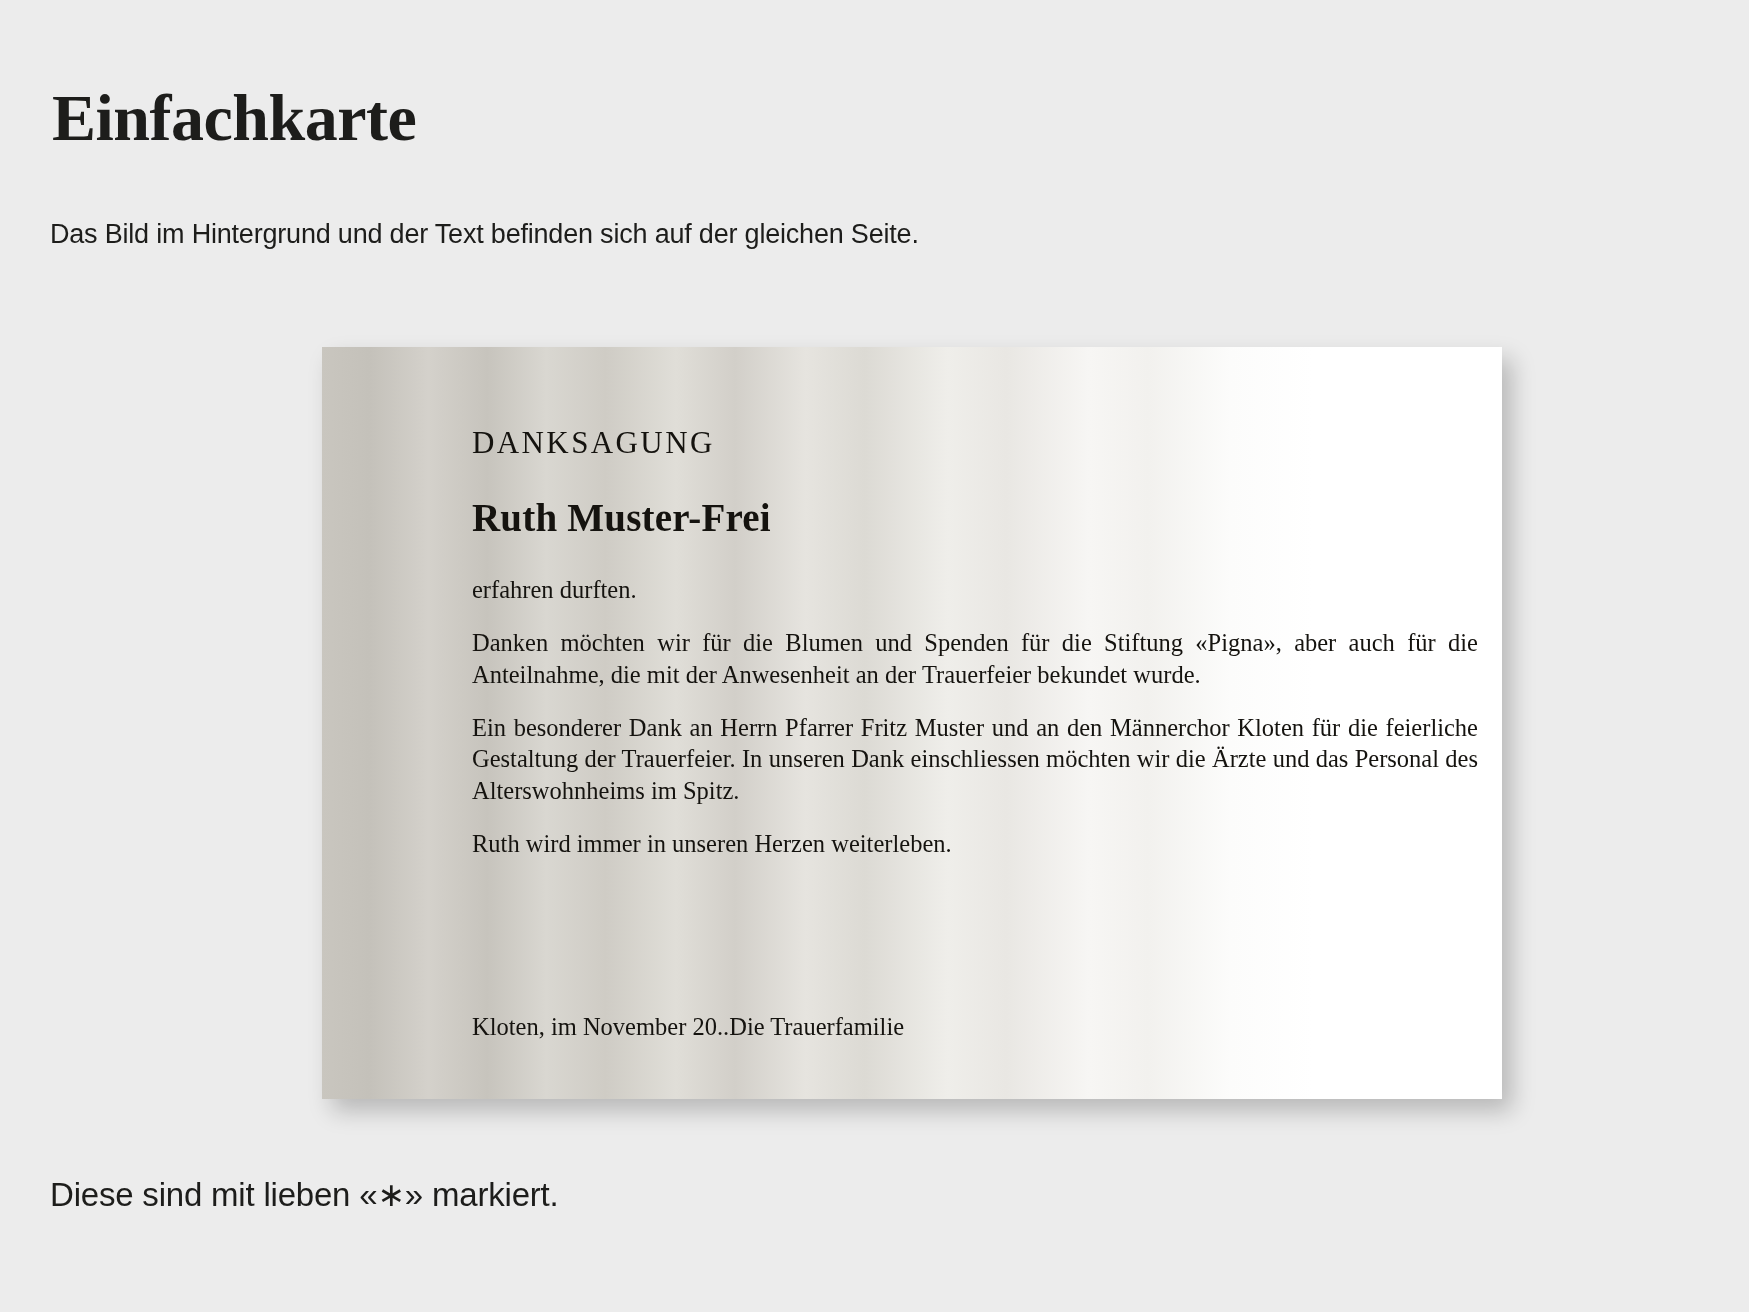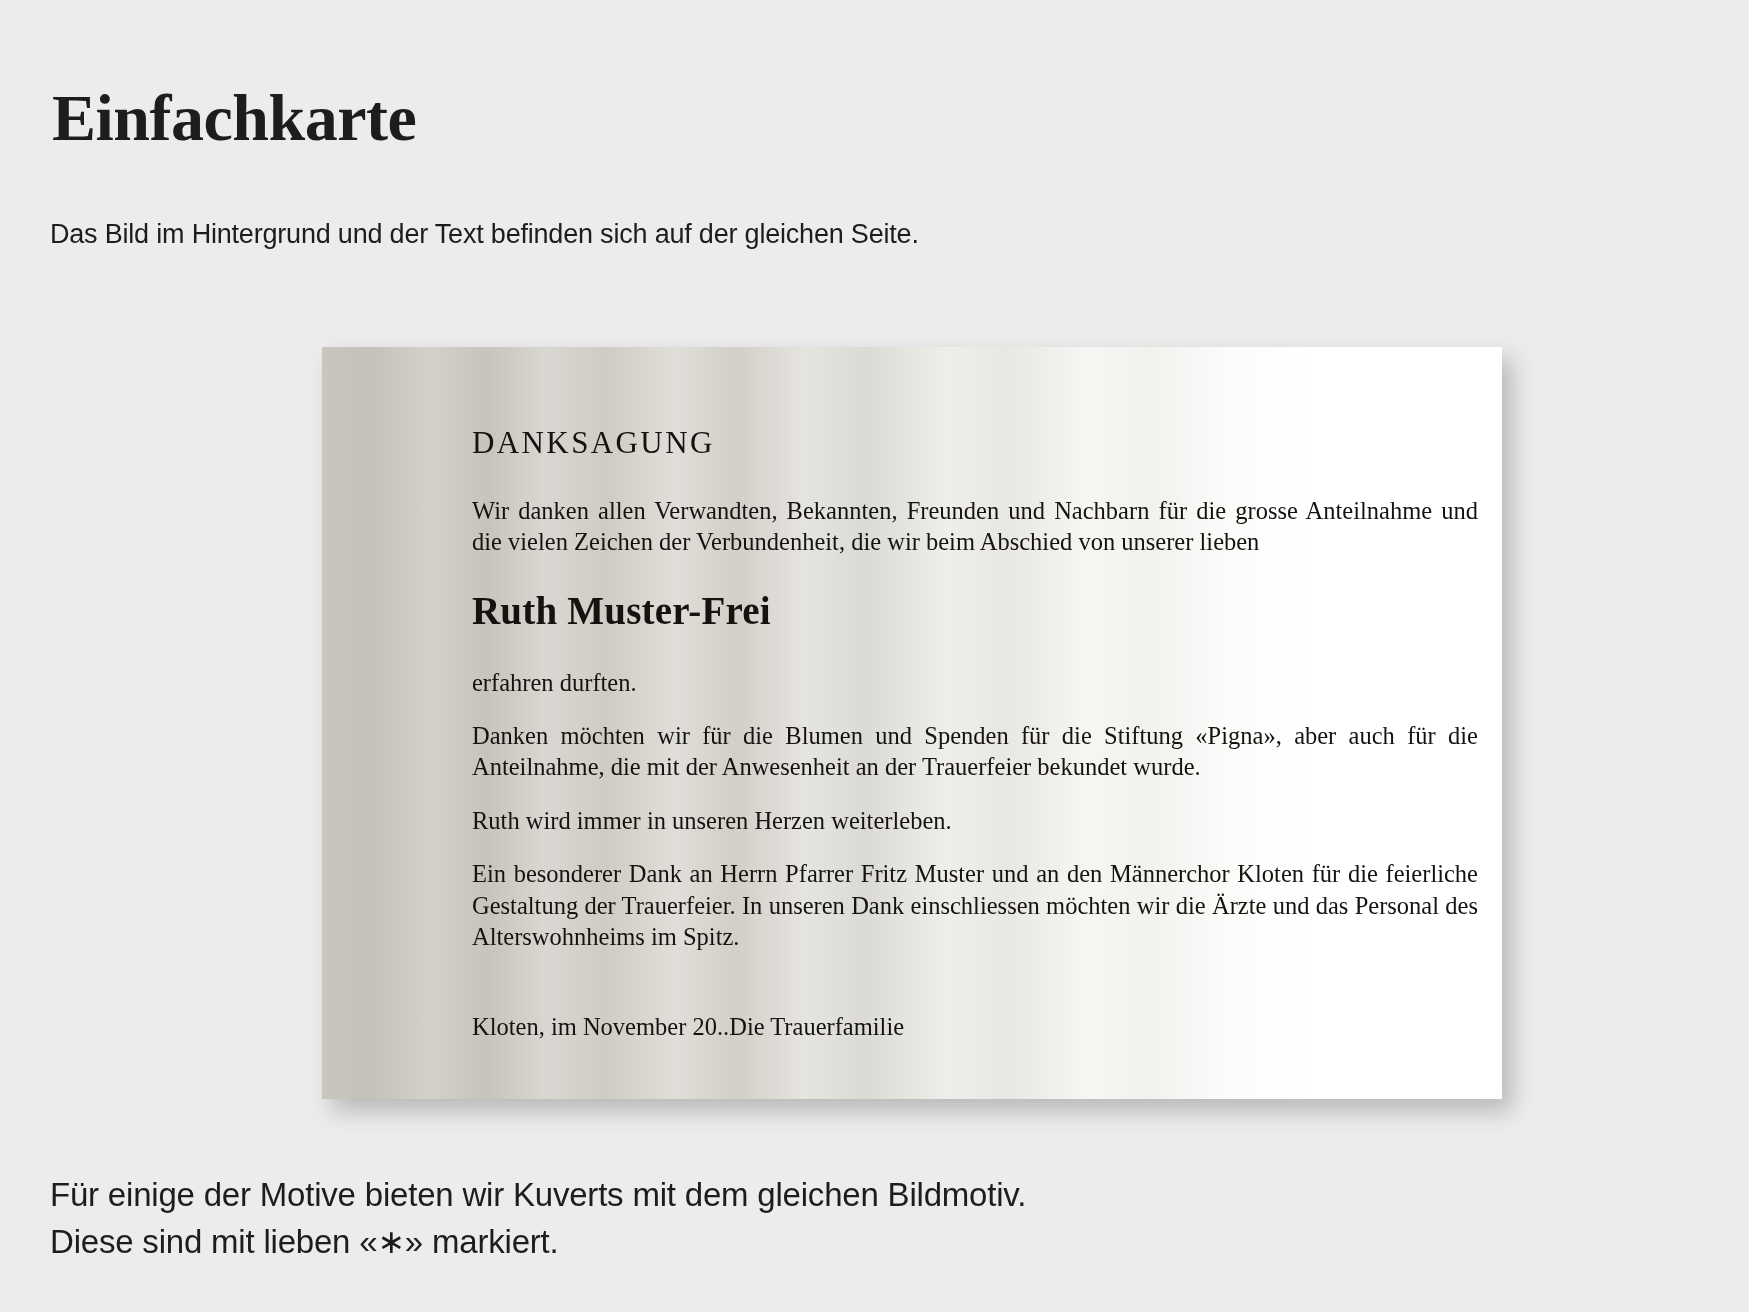--- a/index.html
+++ b/index.html
@@ -127,30 +127,28 @@
 <body>
 
 <h1 class="page-title">Einfachkarte</h1>
 
 <p class="intro-text">Das Bild im Hintergrund und der Text befinden sich auf der gleichen Seite.</p>
 
 <div class="card-wrap">
   <div class="card">
     <div class="card-inner">
       <div class="card-heading">DANKSAGUNG</div>
-      <p class="card-para">Wir danken allen Verwandten, Bekannten, Freunden und Nachbarn für die grosse Anteilnahme und die vielen Zeichen der Verbundenheit, die wir beim Abschied von unserer lieben</p>
       <div class="name">Ruth Muster-Frei</div>
       <p class="card-para no-justify">erfahren durften.</p>
       <p class="card-para">Danken möchten wir für die Blumen und Spenden für die Stiftung «Pigna», aber auch für die Anteilnahme, die mit der Anwesenheit an der Trauerfeier bekundet wurde.</p>
+      <p class="card-para">Ein besonderer Dank an Herrn Pfarrer Fritz Muster und an den Männerchor Kloten für die feierliche Gestaltung der Trauerfeier. In unseren Dank einschliessen möchten wir die Ärzte und das Personal des Alterswohnheims im Spitz.</p>
       <p class="card-para no-justify">Ruth wird immer in unseren Herzen weiterleben.</p>
-      <p class="card-para">Ein besonderer Dank an Herrn Pfarrer Fritz Muster und an den Männerchor Kloten für die feierliche Gestaltung der Trauerfeier. In unseren Dank einschliessen möchten wir die Ärzte und das Personal des Alterswohnheims im Spitz.</p>
       <div class="footer-row">
         <span>Kloten, im November 20..</span>
         <span>Die Trauerfamilie</span>
       </div>
     </div>
   </div>
 </div>
 
 <div class="outro-text">
-  <span class="outro-line">Für einige der Motive bieten wir Kuverts mit dem gleichen Bildmotiv.</span>
   <span class="outro-line">Diese sind mit lieben «∗» markiert.</span>
 </div>
 
 </body></html>

